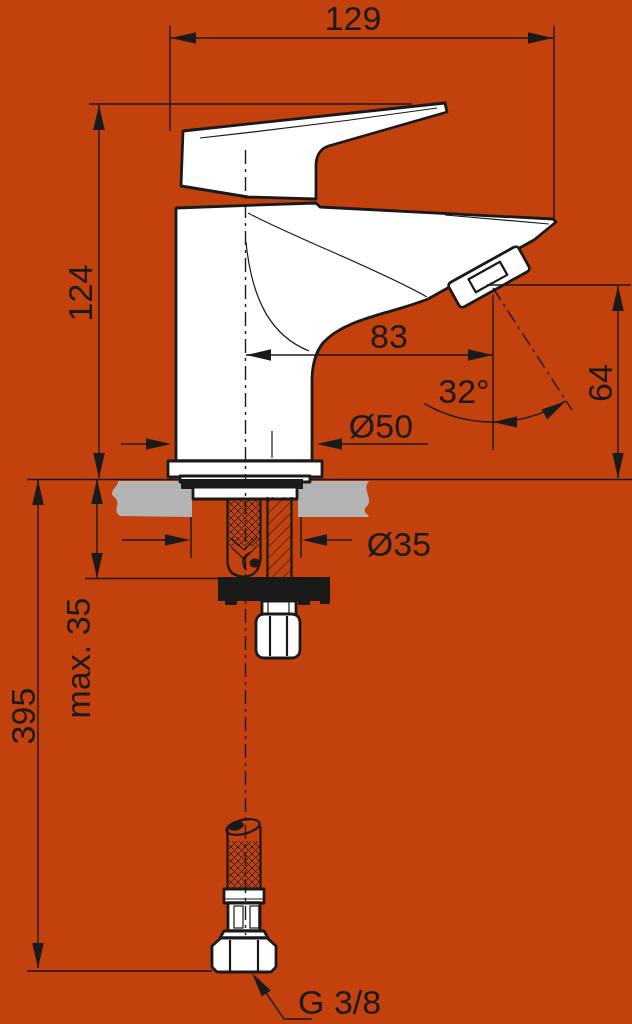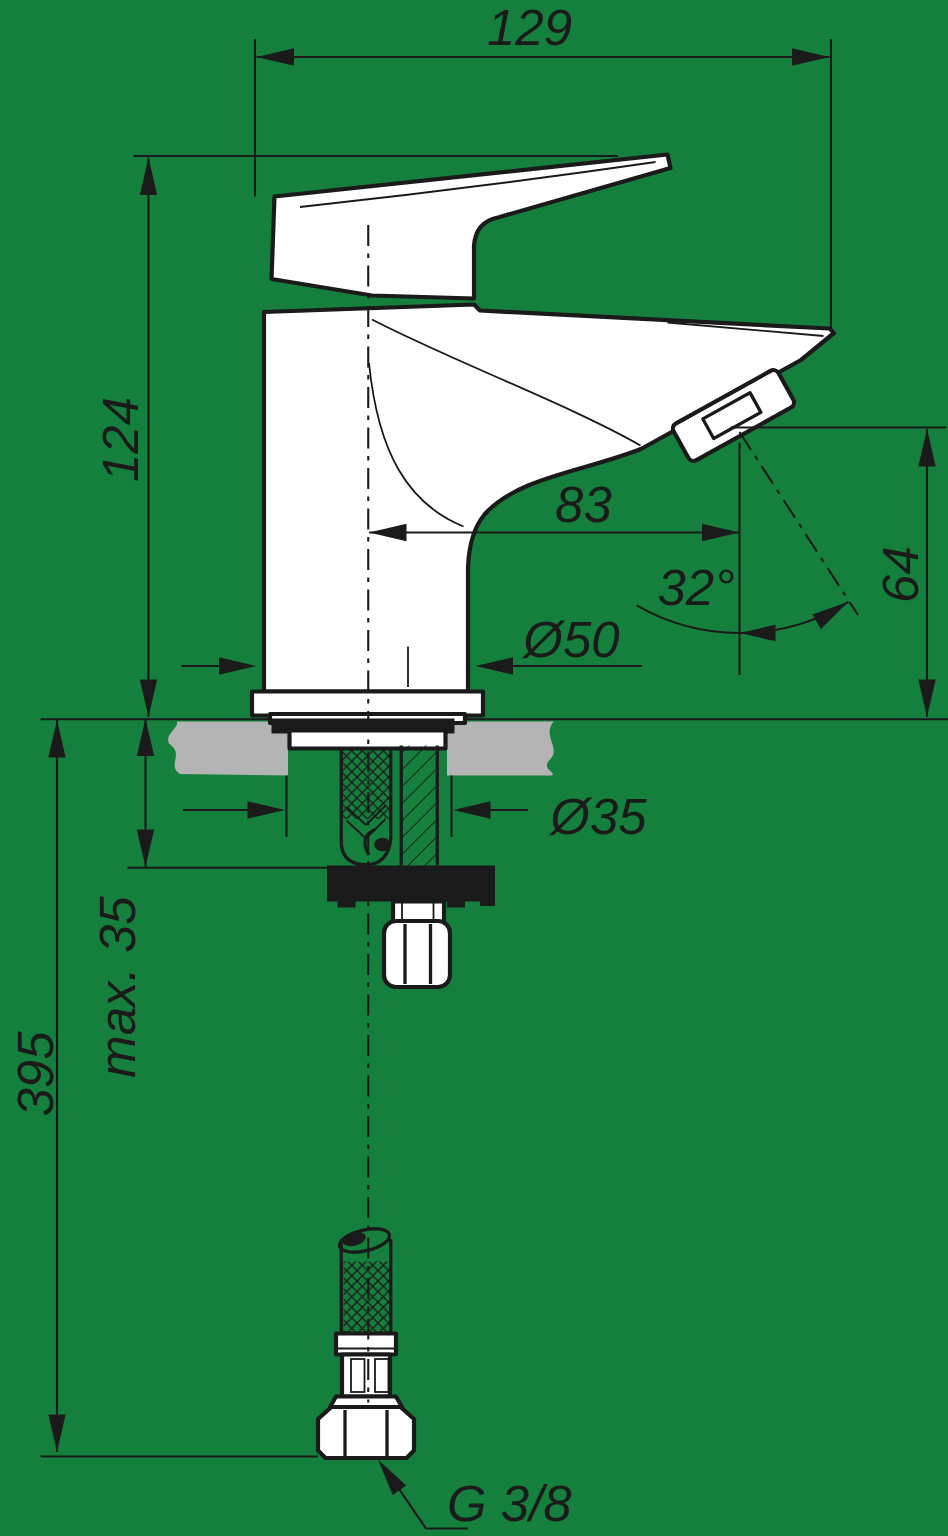--- a/index.html
+++ b/index.html
@@ -1,17 +1,17 @@
 <!DOCTYPE html>
 <html><head>
 <meta charset="utf-8">
 <title>Technical Drawing</title>
 <style>
   html,body{margin:0;padding:0;background:#ffffff;}
-  .page{position:relative;width:632px;height:1024px;background:#15803d;overflow:hidden;font-style:italic;}
+  .page{position:relative;width:632px;height:1024px;background:#c2410c;overflow:hidden;}
   svg{display:block;}
   .dimtext{font-family:"Liberation Sans","DejaVu Sans",sans-serif;font-size:34px;fill:#1a1a1a;}
   .outline{fill:#ffffff;stroke:#1a1a1a;stroke-width:2.8;stroke-linejoin:round;}
   .detail{fill:none;stroke:#1a1a1a;stroke-width:2.2;stroke-linejoin:round;}
   .thin{fill:none;stroke:#1a1a1a;stroke-width:1.2;}
   .dim{fill:none;stroke:#1a1a1a;stroke-width:1.4;}
   .arrow{fill:#1a1a1a;stroke:none;}
   .solid{fill:#1a1a1a;stroke:none;}
 </style>
 </head>

